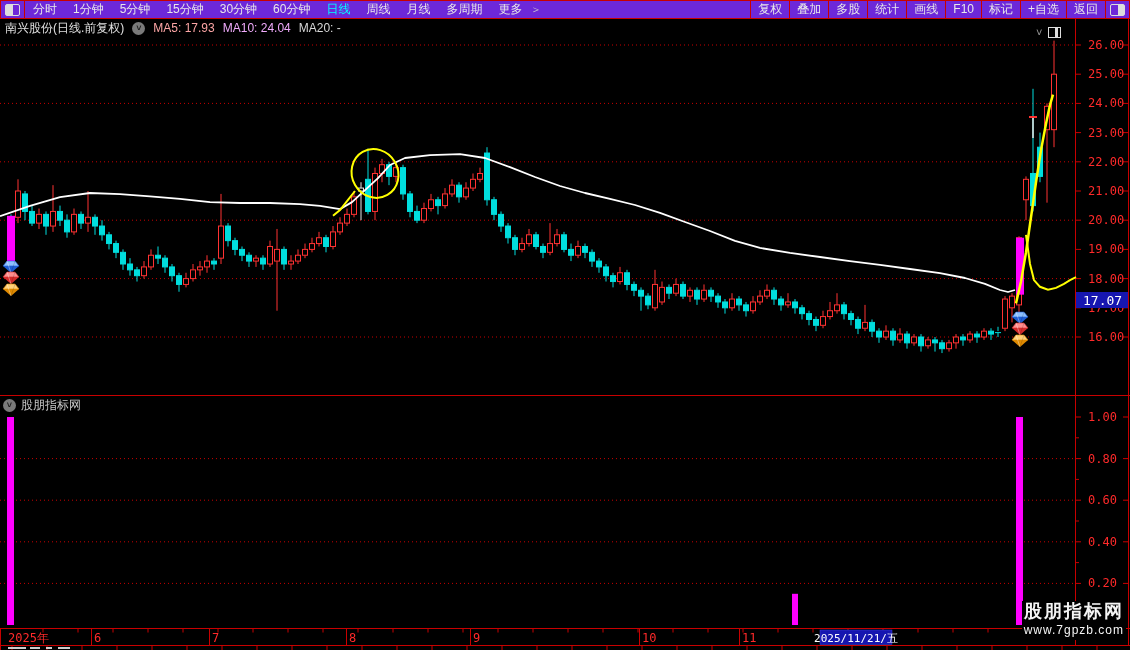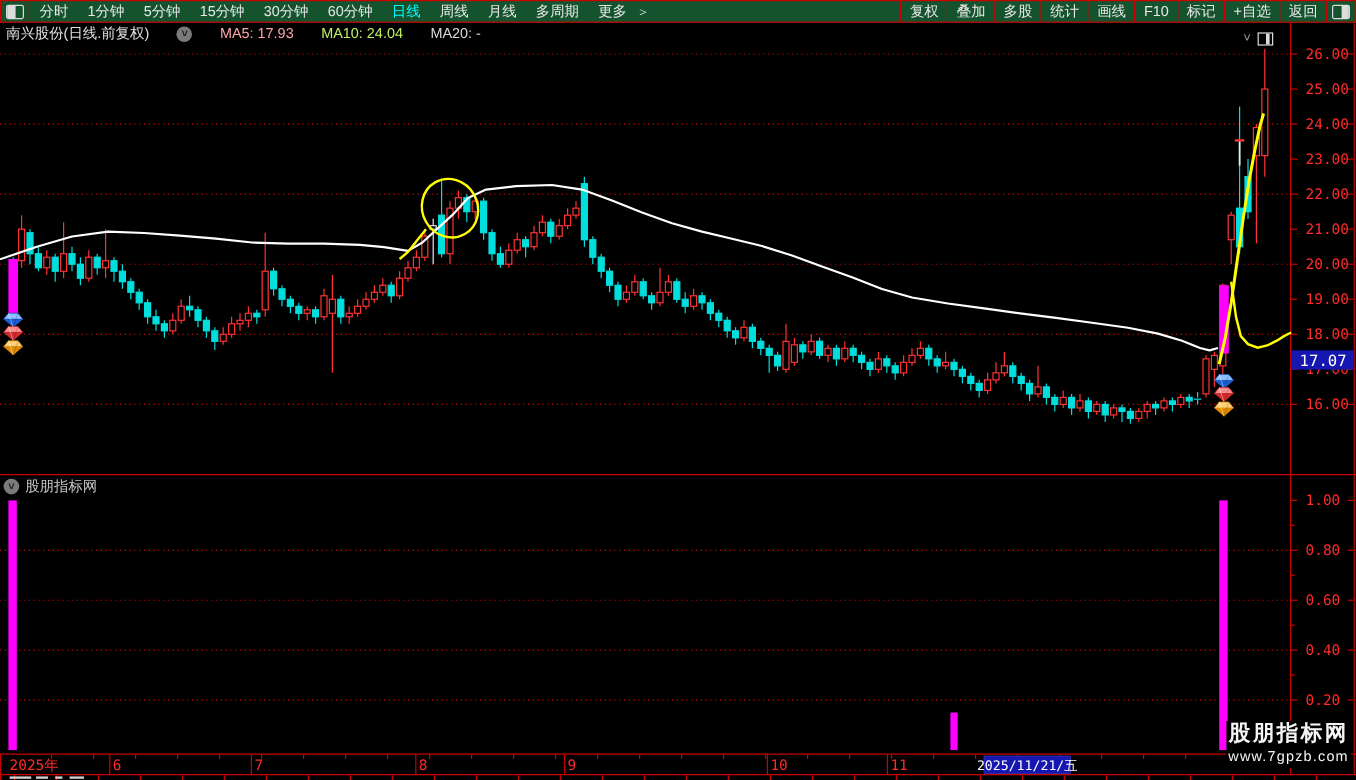--- a/index.html
+++ b/index.html
@@ -1,39 +1,39 @@
 <!DOCTYPE html>
 <html><head>
 <meta charset="utf-8">
 <style>
   html,body{margin:0;padding:0;background:#000;width:1130px;height:650px;overflow:hidden;
     font-family:"Liberation Sans","DejaVu Sans",sans-serif;}
   #app{position:relative;width:1130px;height:650px;background:#000;}
   
-  .menubar{position:absolute;left:0;top:0;width:1128px;height:17px;background:#14532d;
+  .menubar{position:absolute;left:0;top:0;width:1128px;height:17px;background:#6d28d9;
     border:1px solid #c80000;display:flex;align-items:center;font-size:12px;color:#e8e8e8;}
   .menu-left{display:flex;align-items:center;height:100%;flex:1;}
   .menu-right{display:flex;align-items:center;height:100%;}
   .win-icon{width:13px;height:10px;border:1px solid #ddd;border-radius:2px;margin:0 4px;
     position:relative;flex:0 0 auto;}
   .win-icon::after{content:"";position:absolute;left:0;top:0;bottom:0;width:50%;background:#ddd;}
   .win-icon.right-fill::after{left:50%;}
   .menu-sep{width:1px;height:100%;background:#c80000;}
   .menu-item{padding:0 8px;white-space:nowrap;cursor:default;line-height:15px;}
   .menu-item.active{color:#00ffff;}
   .menu-right .menu-item{padding:0 7px;}
   .menu-right .menu-sep{height:100%;}
   .more-arrow{color:#cfcfcf;padding:0 4px 0 0;font-size:11px;}
   
   .titlebar{position:absolute;left:5px;top:20px;height:16px;display:flex;align-items:center;
-    font-size:12px;gap:23px;white-space:nowrap;}
+    font-size:12px;gap:8px;white-space:nowrap;}
   .stock-name{color:#e0e0e0;}
   .circle-chevron{width:13px;height:13px;border-radius:50%;background:#7a7a7a;color:#1a1a1a;
     font-size:9px;line-height:13px;text-align:center;font-weight:bold;}
-  .ma5{color:#fca5a5;} .ma10{color:#bef264;} .ma20{color:#d8d8d8;}
+  .ma5{color:#fca5a5;} .ma10{color:#f0abfc;} .ma20{color:#d8d8d8;}
   
   .subheader{position:absolute;left:3px;top:398px;height:15px;display:flex;align-items:center;
     gap:5px;font-size:12px;color:#c8c8c8;}
   
   #chart-svg{position:absolute;left:0;top:0;}
   
   .panel-corner{position:absolute;left:1036px;top:26px;display:flex;align-items:center;gap:6px;}
   .corner-chevron{color:#9a9a9a;font-size:11px;}
   .corner-win{width:11px;height:9px;border:1px solid #ddd;position:relative;}
   .corner-win::after{content:"";position:absolute;right:2px;top:0;bottom:0;width:3px;background:#ddd;}

